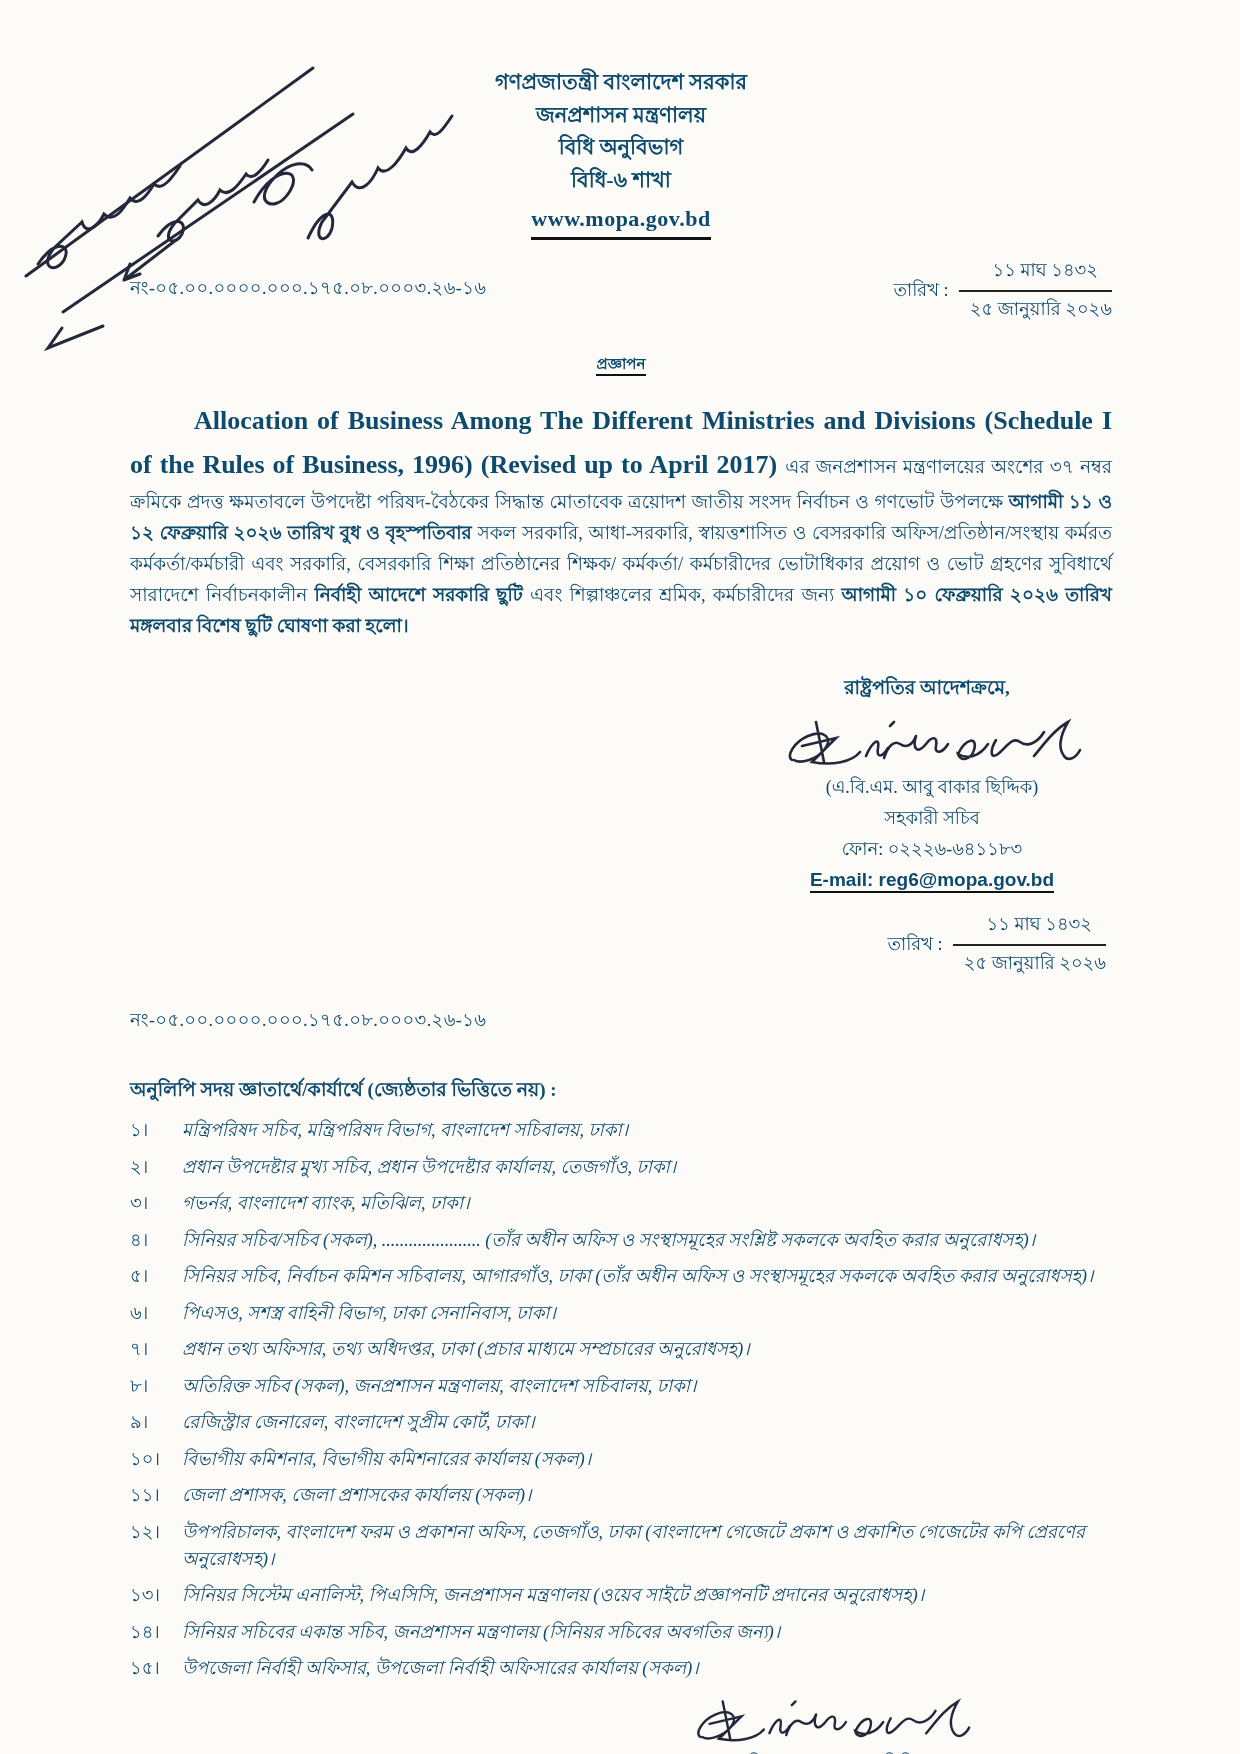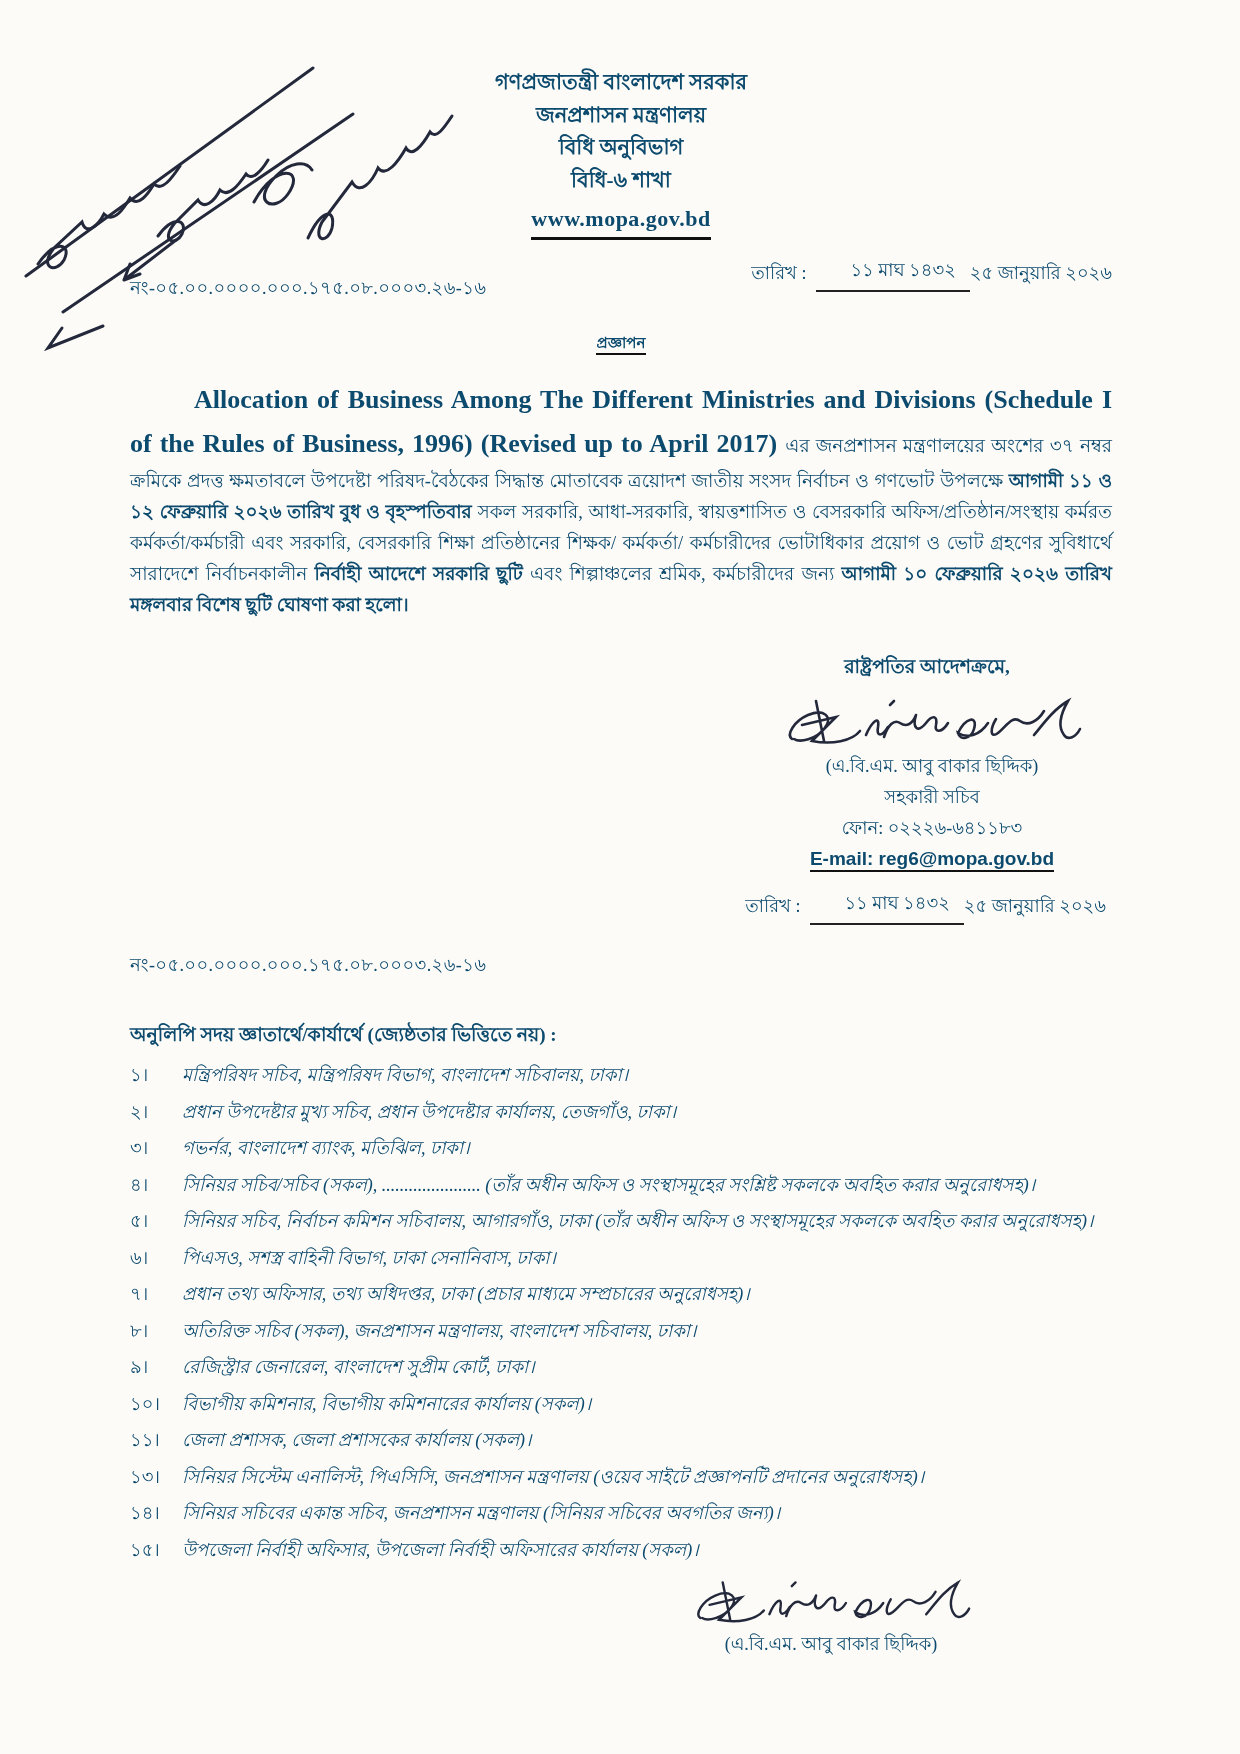--- a/index.html
+++ b/index.html
@@ -21,21 +21,21 @@
   .hdr .ln{display:block;}
   .hdr .site{
     display:inline-block; margin-top:6px; font-size:22px; letter-spacing:.5px;
     font-family:"Liberation Serif",serif; font-weight:700;
     border-bottom:3px solid #111; padding-bottom:1px;
   }
   
   .memo-row{display:flex; justify-content:space-between; align-items:flex-start; margin-top:16px;}
   .memo-no{font-size:18px; margin-top:18px; letter-spacing:.4px;}
   .date-block{display:flex; align-items:center; gap:10px; font-size:18px;}
-  .date-frac{display:inline-flex; flex-direction:row; align-items:flex-start;}
+  .date-frac{display:inline-flex; flex-direction:column; align-items:flex-end;}
   .d-top{padding:0 14px 3px 34px; border-bottom:2px solid #222; white-space:nowrap;}
   .d-bot{padding-top:3px; white-space:nowrap;}
   
   .notice-title{
     text-align:center; margin-top:26px; font-size:15px; font-weight:700;
   }
   .notice-title span{border-bottom:2px solid #111; padding-bottom:2px;}
   
   .bodytext{
     margin-top:22px; font-size:18.5px; line-height:1.68; text-align:justify;
@@ -174,20 +174,24 @@
         </div>
         <div class="li">
           <span class="num">১০।</span>
           <span class="tx">বিভাগীয় কমিশনার, বিভাগীয় কমিশনারের কার্যালয় (সকল)।</span>
         </div>
         <div class="li">
           <span class="num">১১।</span>
           <span class="tx">জেলা প্রশাসক, জেলা প্রশাসকের কার্যালয় (সকল)।</span>
         </div>
         <div class="li">
+          <span class="num">১২।</span>
+          <span class="tx">উপপরিচালক, বাংলাদেশ ফরম ও প্রকাশনা অফিস, তেজগাঁও, ঢাকা (বাংলাদেশ গেজেটে প্রকাশ ও প্রকাশিত গেজেটের কপি প্রেরণের অনুরোধসহ)।</span>
+        </div>
+        <div class="li">
           <span class="num">১৩।</span>
           <span class="tx">সিনিয়র সিস্টেম এনালিস্ট, পিএসিসি, জনপ্রশাসন মন্ত্রণালয় (ওয়েব সাইটে প্রজ্ঞাপনটি প্রদানের অনুরোধসহ)।</span>
         </div>
         <div class="li">
           <span class="num">১৪।</span>
           <span class="tx">সিনিয়র সচিবের একান্ত সচিব, জনপ্রশাসন মন্ত্রণালয় (সিনিয়র সচিবের অবগতির জন্য)।</span>
         </div>
         <div class="li">
           <span class="num">১৫।</span>
           <span class="tx">উপজেলা নির্বাহী অফিসার, উপজেলা নির্বাহী অফিসারের কার্যালয় (সকল)।</span>

